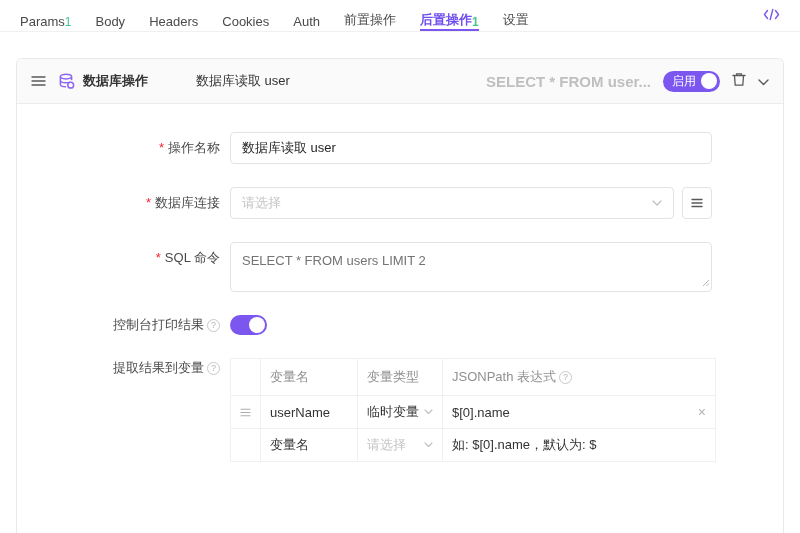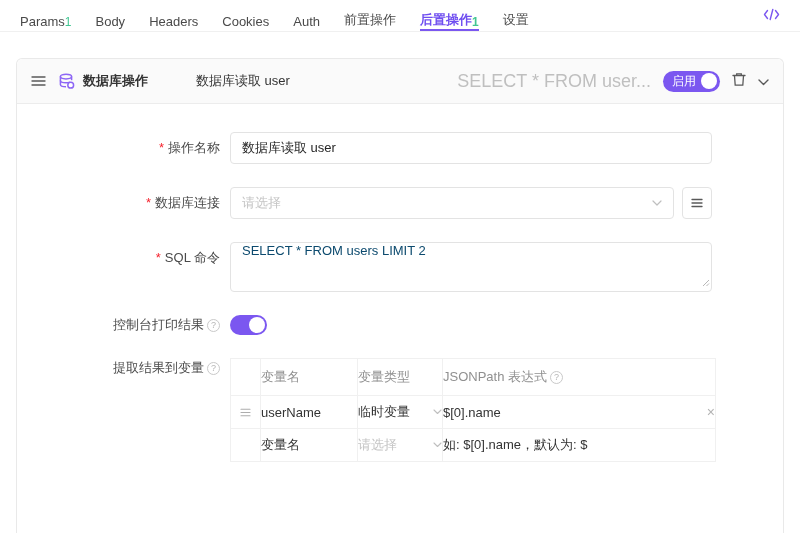--- a/index.html
+++ b/index.html
@@ -19,21 +19,21 @@
   
   .card { margin:26px 16px 0; border:1px solid #e9e9e9; border-bottom:none;
     border-radius:6px 6px 0 0; height:480px; }
   .card-header { display:flex; align-items:center; height:45px; padding:0 14px;
     background:#fafafa; border-bottom:1px solid #ececec; border-radius:6px 6px 0 0; }
   .drag-handle { display:flex; margin-right:12px; cursor:grab; }
   .db-icon { display:flex; margin-right:8px; }
   .card-type { font-weight:bold; color:#333; }
   .card-title { margin-left:48px; color:#333; }
   .header-right { margin-left:auto; display:flex; align-items:center; gap:12px; }
-  .sql-preview { color:#bfbfbf; font-size:18px; }
+  .sql-preview { color:#bfbfbf; font-size:15px;font-weight:bold; }
   .enable-pill { display:flex; align-items:center; height:21px; padding:0 3px 0 9px;
     background:#7b57f0; border-radius:11px; color:#fff; font-size:12px; cursor:pointer; }
   .pill-knob { width:16px; height:16px; background:#fff; border-radius:50%; margin-left:5px; }
   .icon-btn { display:flex; align-items:center; cursor:pointer; }
 
   
   .card-body { padding-top:28px; }
   .form-row { display:flex; align-items:flex-start; margin-bottom:23px; }
   .form-label { flex:none; width:213px; text-align:right; padding-right:10px;
     line-height:32px; color:#4a4a4a; }
@@ -46,32 +46,32 @@
   .text-input { width:100%; height:32px; border:1px solid #e3e3e3; border-radius:4px;
     padding:0 11px; font:13px "Liberation Sans", sans-serif; color:#262626; outline:none; }
   .text-input::placeholder { color:#c4c4c4; }
   .select-group { display:flex; gap:8px; }
   .select-box { flex:1; height:32px; border:1px solid #e3e3e3; border-radius:4px;
     display:flex; align-items:center; padding:0 11px; cursor:pointer; }
   .select-placeholder { color:#c4c4c4; flex:1; }
   .sq-btn { width:30px; height:32px; border:1px solid #e3e3e3; border-radius:4px;
     background:#fff; display:flex; align-items:center; justify-content:center; cursor:pointer; }
   textarea.sql-area { width:100%; height:50px; border:1px solid #e3e3e3; border-radius:4px;
-    padding:0 11px; font:13px "Liberation Sans", sans-serif; color:#0c4a6e;
+    padding:10px 11px; font:13px "Liberation Sans", sans-serif; color:#737373;
     resize:none; outline:none; display:block; }
   .resize-grip { position:absolute; right:2px; bottom:2px; pointer-events:none; }
 
   .switch { width:37px; height:20px; border-radius:10px; background:#7b57f0;
     position:relative; cursor:pointer; }
   .switch-knob { position:absolute; top:2px; left:19px; width:16px; height:16px;
     background:#fff; border-radius:50%; }
 
   
   .var-table { width:486px; border-collapse:collapse; table-layout:fixed; }
-  .var-table th, .var-table td { border:1px solid #f0f0f0; padding:0 0; text-align:left;
+  .var-table th, .var-table td { border:1px solid #f0f0f0; padding:0 9px; text-align:left;
     font-weight:normal; overflow:hidden; white-space:nowrap; }
   .var-table th { height:37px; color:#909090; }
   .var-table td { height:33px; color:#333; }
   .col-drag { width:30px; }
   .col-name { width:97px; }
   .col-type { width:85px; }
   td.cell-drag { padding:0; text-align:center; }
   .cell-flex { display:flex; align-items:center; }
   .cell-flex .grow { flex:1; overflow:hidden; }
   .chev { display:flex; margin-left:4px; }

